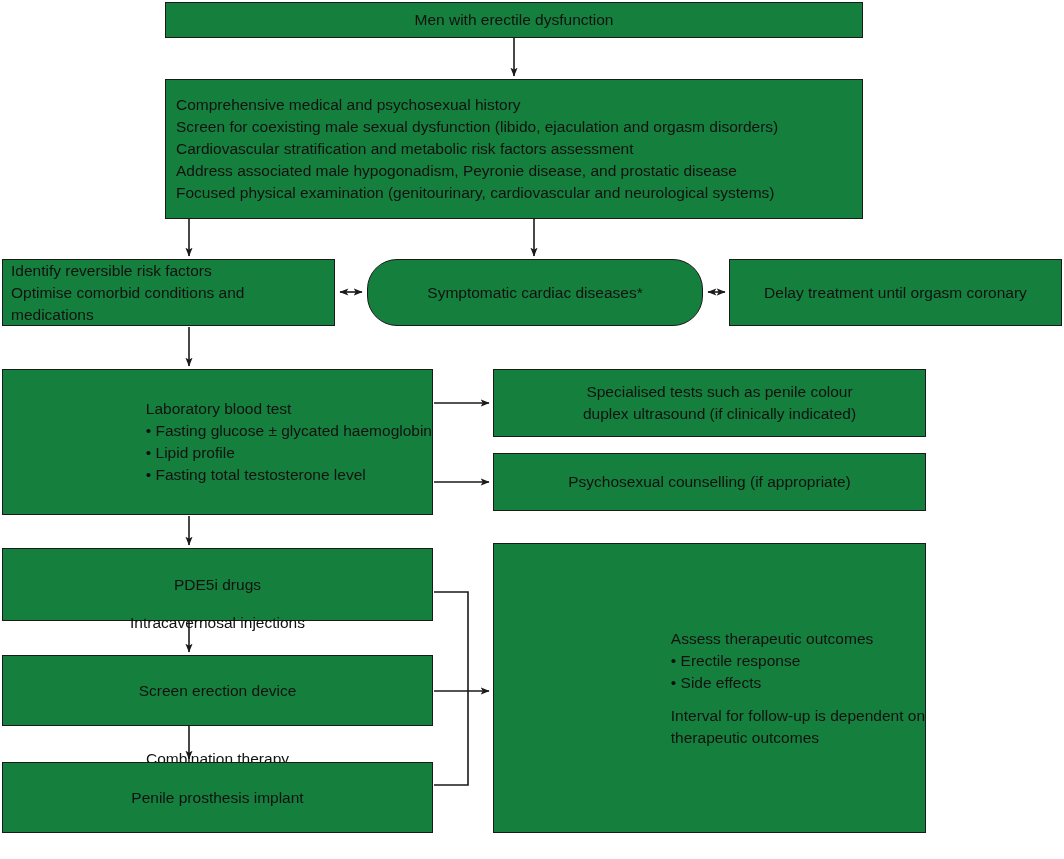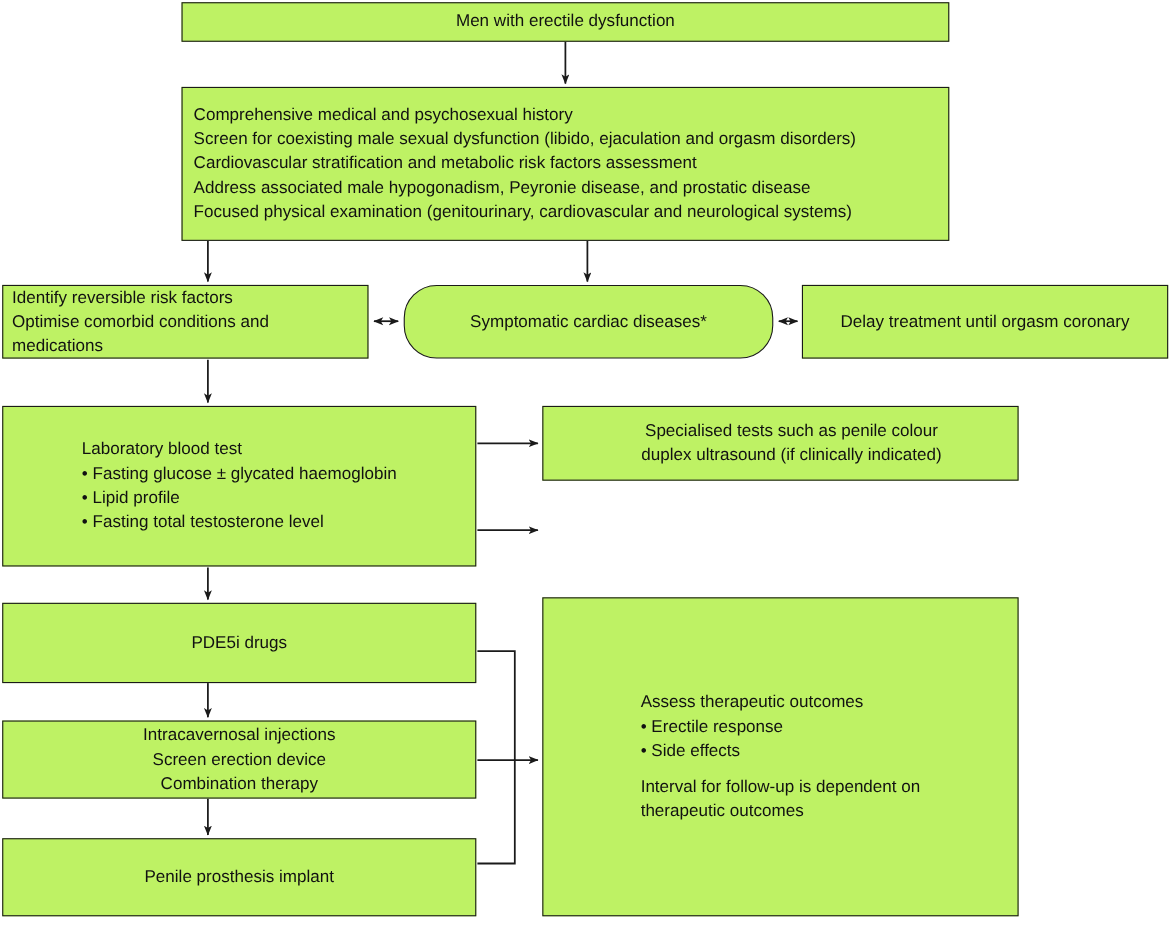--- a/index.html
+++ b/index.html
@@ -13,40 +13,40 @@
     height: 859px;
     background: #ffffff;
     font-family: "Liberation Sans", sans-serif;
     color: #111111;
     overflow: hidden;
   }
   .box {
     position: absolute;
     box-sizing: border-box;
     border: 1.6px solid #1a1a1a;
-    background: #bef264;
+    background: #15803d;
     display: flex;
     flex-direction: column;
     justify-content: center;
   }
   .box .line {
     font-size: 15.5px;
     line-height: 1.42;
     white-space: pre;
   }
   .center-txt { text-align: center; }
   .center-txt .line { text-align: center; }
   .blk { padding: 0 10px; }
   .inner-block {
     display: inline-block;
     text-align: left;
   }
   .centerwrap {
     display: flex;
-    justify-content: center;
+    justify-content: flex-end;
   }
   .spacer { height: 11px; }
 
   
   svg.conn {
     position: absolute;
     left: 0;
     top: 0;
     width: 1064px;
     height: 859px;
@@ -160,26 +160,29 @@
         <div class="line">• Fasting total testosterone level</div>
       </div>
     </div>
   </div>
 
   <div class="box center-txt" style="left:493px; top:369px; width:433px; height:68px;padding-left:20px;">
     <div class="line">Specialised tests such as penile colour</div>
     <div class="line">duplex ultrasound (if clinically indicated)</div>
   </div>
 
+  <div class="box center-txt" style="left:493px; top:453px; width:433px; height:58px;">
+    <div class="line">Psychosexual counselling (if appropriate)</div>
+  </div>
 
   <div class="box center-txt" style="left:2px; top:548px; width:431px; height:73px;">
     <div class="line">PDE5i drugs</div>
   </div>
 
-  <div class="box center-txt" style="left:2px; top:655px; width:431px; height:71px;">
+  <div class="box center-txt" style="left:2px; top:655px; width:431px; height:71px;gap:46px;">
     <div class="line">Intracavernosal injections</div>
     <div class="line">Screen erection device</div>
     <div class="line">Combination therapy</div>
   </div>
 
   <div class="box center-txt" style="left:2px; top:762px; width:431px; height:71px;">
     <div class="line">Penile prosthesis implant</div>
   </div>
 
   <div class="box" style="left:493px; top:543px; width:433px; height:290px;">

